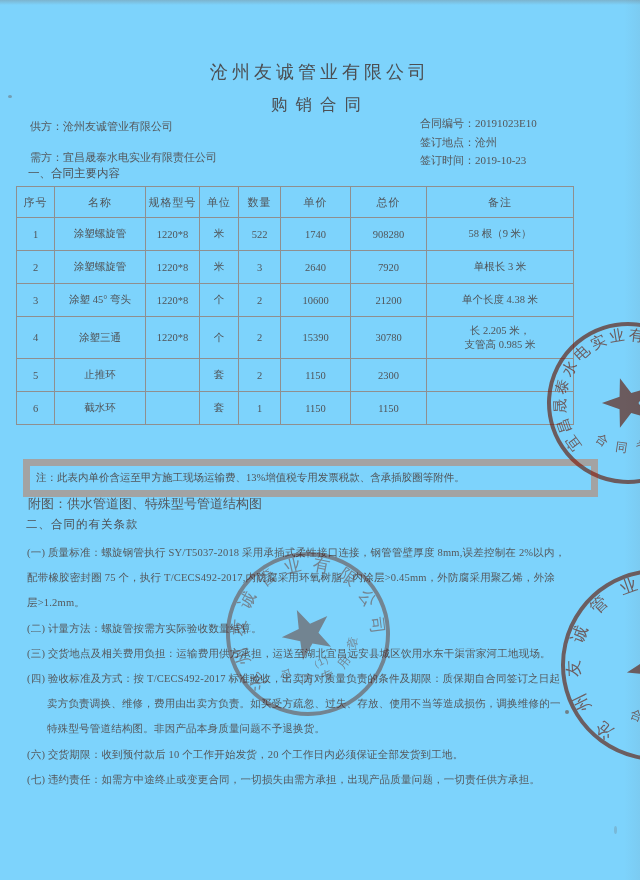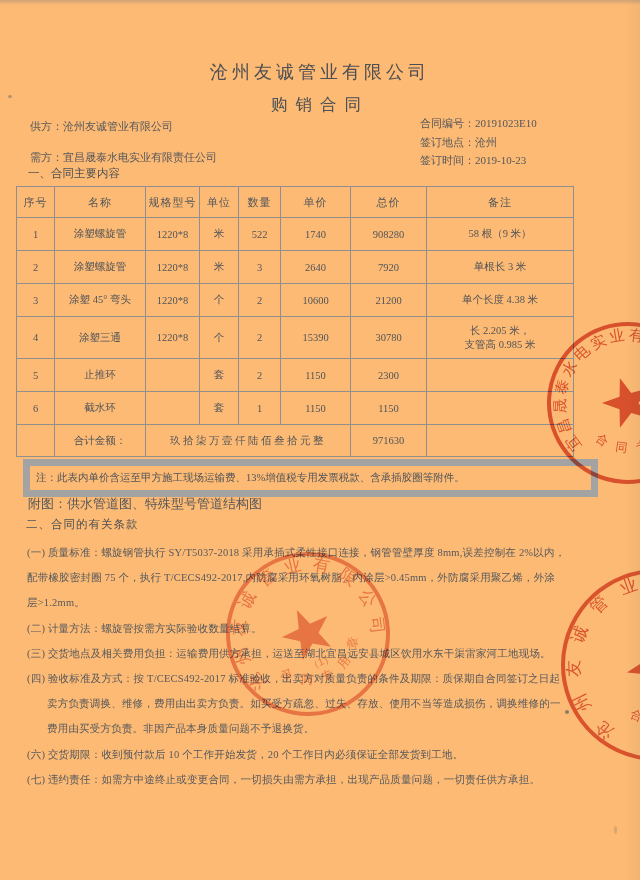--- a/index.html
+++ b/index.html
@@ -1,18 +1,18 @@
 <!DOCTYPE html>
 <html><head>
 <meta charset="utf-8">
 <style>
   html,body{margin:0;padding:0;background:#ffffff;}
   .page{
     position:relative;width:640px;height:880px;overflow:hidden;
-    background:#fdba74;
+    background:#7dd3fc;
     font-family:"Liberation Serif","DejaVu Serif",serif;
     color:#54575b;
   }
   .scan-top{position:absolute;top:0;left:0;right:0;height:5px;
     background:linear-gradient(to bottom,rgba(120,120,120,.35),rgba(120,120,120,0));}
   .scan-right{position:absolute;top:0;right:0;bottom:0;width:16px;
     background:linear-gradient(to left,rgba(100,100,100,.07),rgba(100,100,100,0));}
   .speck{position:absolute;background:#6a6a6a;border-radius:50%;}
   .speck.s1{left:8px;top:95px;width:4px;height:3px;opacity:.5;}
   .speck.s2{left:565px;top:710px;width:4px;height:4px;opacity:.8;}
@@ -152,44 +152,37 @@
     <tr class="h-r">
       <td>6</td>
       <td>截水环</td>
       <td></td>
       <td>套</td>
       <td>1</td>
       <td>1150</td>
       <td>1150</td>
       <td></td>
     </tr>
-    <tr class="h-tot">
-      <td></td>
-      <td>合计金额：</td>
-      <td colspan="4" class="words">玖拾柒万壹仟陆佰叁拾元整</td>
-      <td>971630</td>
-      <td></td>
-    </tr>
   </tbody>
     </table>
 
   <div class="note-box">注：此表内单价含运至甲方施工现场运输费、13%增值税专用发票税款、含承插胶圈等附件。</div>
   <div class="attachment">附图：供水管道图、特殊型号管道结构图</div>
 
   <div class="sec-heading sec2-h">二、合同的有关条款</div>
 
   <div class="clauses">
     <div class="cl">(一) 质量标准：螺旋钢管执行 SY/T5037-2018 采用承插式柔性接口连接，钢管管壁厚度 8mm,误差控制在 2%以内，</div>
     <div class="cl">配带橡胶密封圈 75 个，执行 T/CECS492-2017,内防腐采用环氧树脂，内涂层&gt;0.45mm，外防腐采用聚乙烯，外涂</div>
     <div class="cl">层&gt;1.2mm。</div>
     <div class="cl">(二) 计量方法：螺旋管按需方实际验收数量结算。</div>
     <div class="cl">(三) 交货地点及相关费用负担：运输费用供方承担，运送至湖北宜昌远安县城区饮用水东干渠雷家河工地现场。</div>
     <div class="cl">(四) 验收标准及方式：按 T/CECS492-2017 标准验收，出卖方对质量负责的条件及期限：质保期自合同签订之日起</div>
     <div class="cl ind">卖方负责调换、维修，费用由出卖方负责。如买受方疏忽、过失、存放、使用不当等造成损伤，调换维修的一</div>
-    <div class="cl ind">费用由买受方负责。非因产品本身质量问题不予退换货。</div>
+    <div class="cl ind">特殊型号管道结构图。非因产品本身质量问题不予退换货。</div>
     <div class="cl">(六) 交货期限：收到预付款后 10 个工作开始发货，20 个工作日内必须保证全部发货到工地。</div>
     <div class="cl">(七) 违约责任：如需方中途终止或变更合同，一切损失由需方承担，出现产品质量问题，一切责任供方承担。</div>
   </div>
 
   <div class="stamps">
       <svg viewBox="-105 -105 210 210" width="210" height="210" style="left: 523px; top: 298px; opacity: 0.8;">
         <defs>
           <path id="ring0" d="M -57.10 26.62 A 63 63 0 1 1 57.10 26.62" fill="none"></path>
           <path id="bot0" d="M -42.42 24.49 A 48.98 48.98 0 0 0 42.42 24.49" fill="none"></path>
         </defs>

